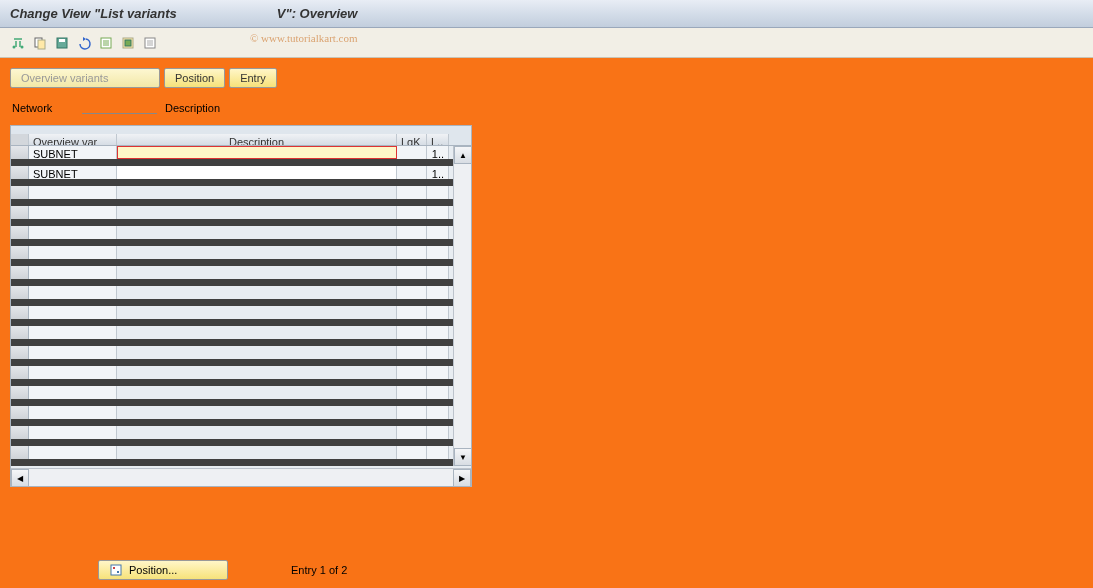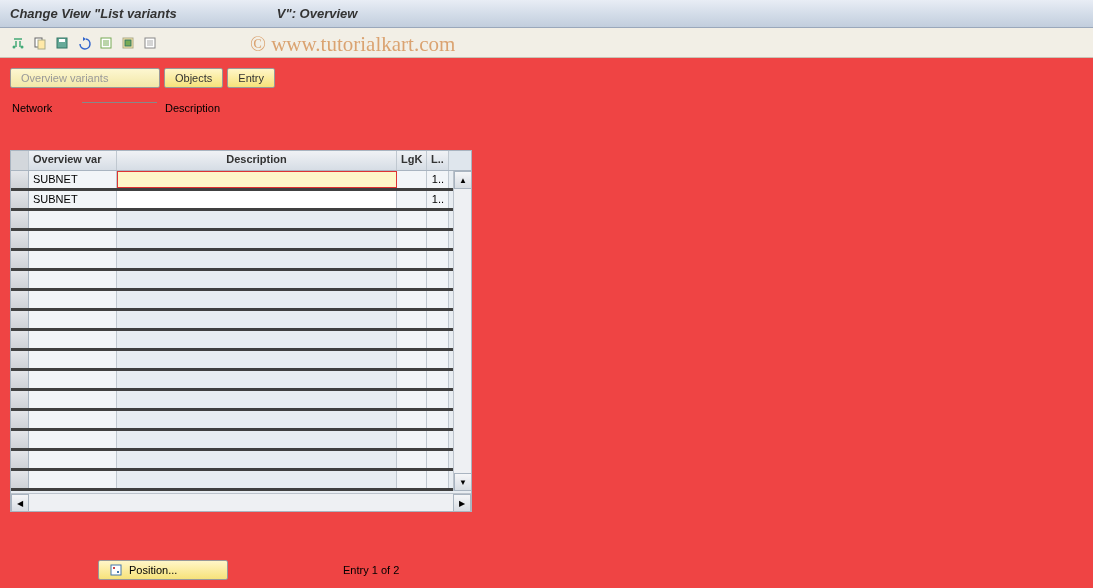--- a/index.html
+++ b/index.html
@@ -43,27 +43,27 @@
     border: 1px solid transparent;
     background: transparent;
     cursor: pointer;
     font-size: 12px;
   }
   .watermark {
     position: absolute;
     left: 250px; top: 4px;
     color: #d38a4a;
     font-family: Georgia, serif;
-    font-size: 21px;
+    font-size: 11px;
     opacity: 0.75;
     pointer-events: none;
   }
   
   .content {
-    background: #ef4444;
+    background: #f97316;
     height: calc(100% - 58px);
     padding: 10px;
     position: relative;
   }
   
   .tabrow { display: flex; gap: 4px; margin-bottom: 14px; }
   .tab {
     height: 20px;
     padding: 0 10px;
     border: 1px solid #999;
@@ -73,21 +73,21 @@
     cursor: pointer;
     color: #333;
   }
   .tab.disabled {
     background: linear-gradient(to bottom, #fdf7d1, #f2e8a8);
     color: #999;
     width: 150px;
     cursor: default;
   }
   
-  .netrow { display: flex; align-items: flex-start; margin-bottom: 36px; padding-left: 2px; }
+  .netrow { display: flex; align-items: flex-end; margin-bottom: 11px; padding-left: 2px; }
   .netlabel { width: 70px; }
   .netline { width: 75px; border-bottom: 1px solid #888; height: 1px; margin-right: 8px; }
   
   .grid-wrap {
     width: 462px;
     height: 362px;
     background: #dfe6ed;
     border: 1px solid #a9b4c0;
     display: flex;
     flex-direction: column;
@@ -99,38 +99,39 @@
     border-bottom: 1px solid #a9b4c0;
   }
   .gh, .gc {
     border-right: 1px solid #c0c8d0;
     padding: 2px 4px;
     overflow: hidden;
     white-space: nowrap;
   }
   .gh {
     background: linear-gradient(to bottom,#f0f2f5,#d6dde5);
-    font-weight: bold;
+    font-weight: normal;
     color: #333;
+    margin-top: 8px;
   }
   .col-sel { width: 18px; background:#d3d7dc; }
   .col-ov  { width: 88px; }
   .col-desc{ width: 280px; text-align: center; }
   .col-lgk { width: 30px; }
   .col-l   { width: 22px; }
   .grid-body {
     flex: 1;
     overflow: hidden;
     position: relative;
     background: #e8edf2;
   }
   .row {
     display: flex;
     height: 20px;
-    border-bottom: 3px solid #404040;
+    border-bottom: 7px solid #404040;
   }
   .gc.col-sel {
     background: linear-gradient(to bottom,#e4e6ea,#cfd3d8);
     border-right:1px solid #a9b4c0;
   }
   .gc.col-ov { background:#f2f5f8; }
   .gc.editable { background:#fff; }
   .gc.active {
     background:#fef7c8;
     outline:1px solid #d33; outline-offset:-1px;
@@ -180,21 +181,21 @@
     background:linear-gradient(to bottom,#fff6c8,#f6e27a);
     display:flex; align-items:center; gap:6px;
     cursor:pointer;
     width:130px;
   }
   .pos-icon {
     width:14px;height:14px;
     display:flex;align-items:center;justify-content:center;
     font-size:10px;
   }
-  .entry { margin-left: 96px; padding-left: 13px; }
+  .entry { margin-left: 44px; padding-left: 13px; }
 </style>
 </head>
 <body>
 
 <div class="titlebar">
   <span>Change View "List variants</span>
   <span class="t2">V": Overview</span>
 </div>
 
 <div class="toolbar">
@@ -248,21 +249,21 @@
   <div class="watermark">© www.tutorialkart.com</div>
 </div>
 
 <div class="content">
 
   <div class="tabrow">
     <div class="tab disabled">
       <span>Overview variants</span>
     </div>
     <div class="tab">
-      <span>Objects</span>
+      <span>Position</span>
     </div>
     <div class="tab">
       <span>Entry</span>
     </div>
   </div>
 
   <div class="netrow">
     <span class="netlabel">Network</span>
     <div class="netline"></div>
     <span>Description</span>

